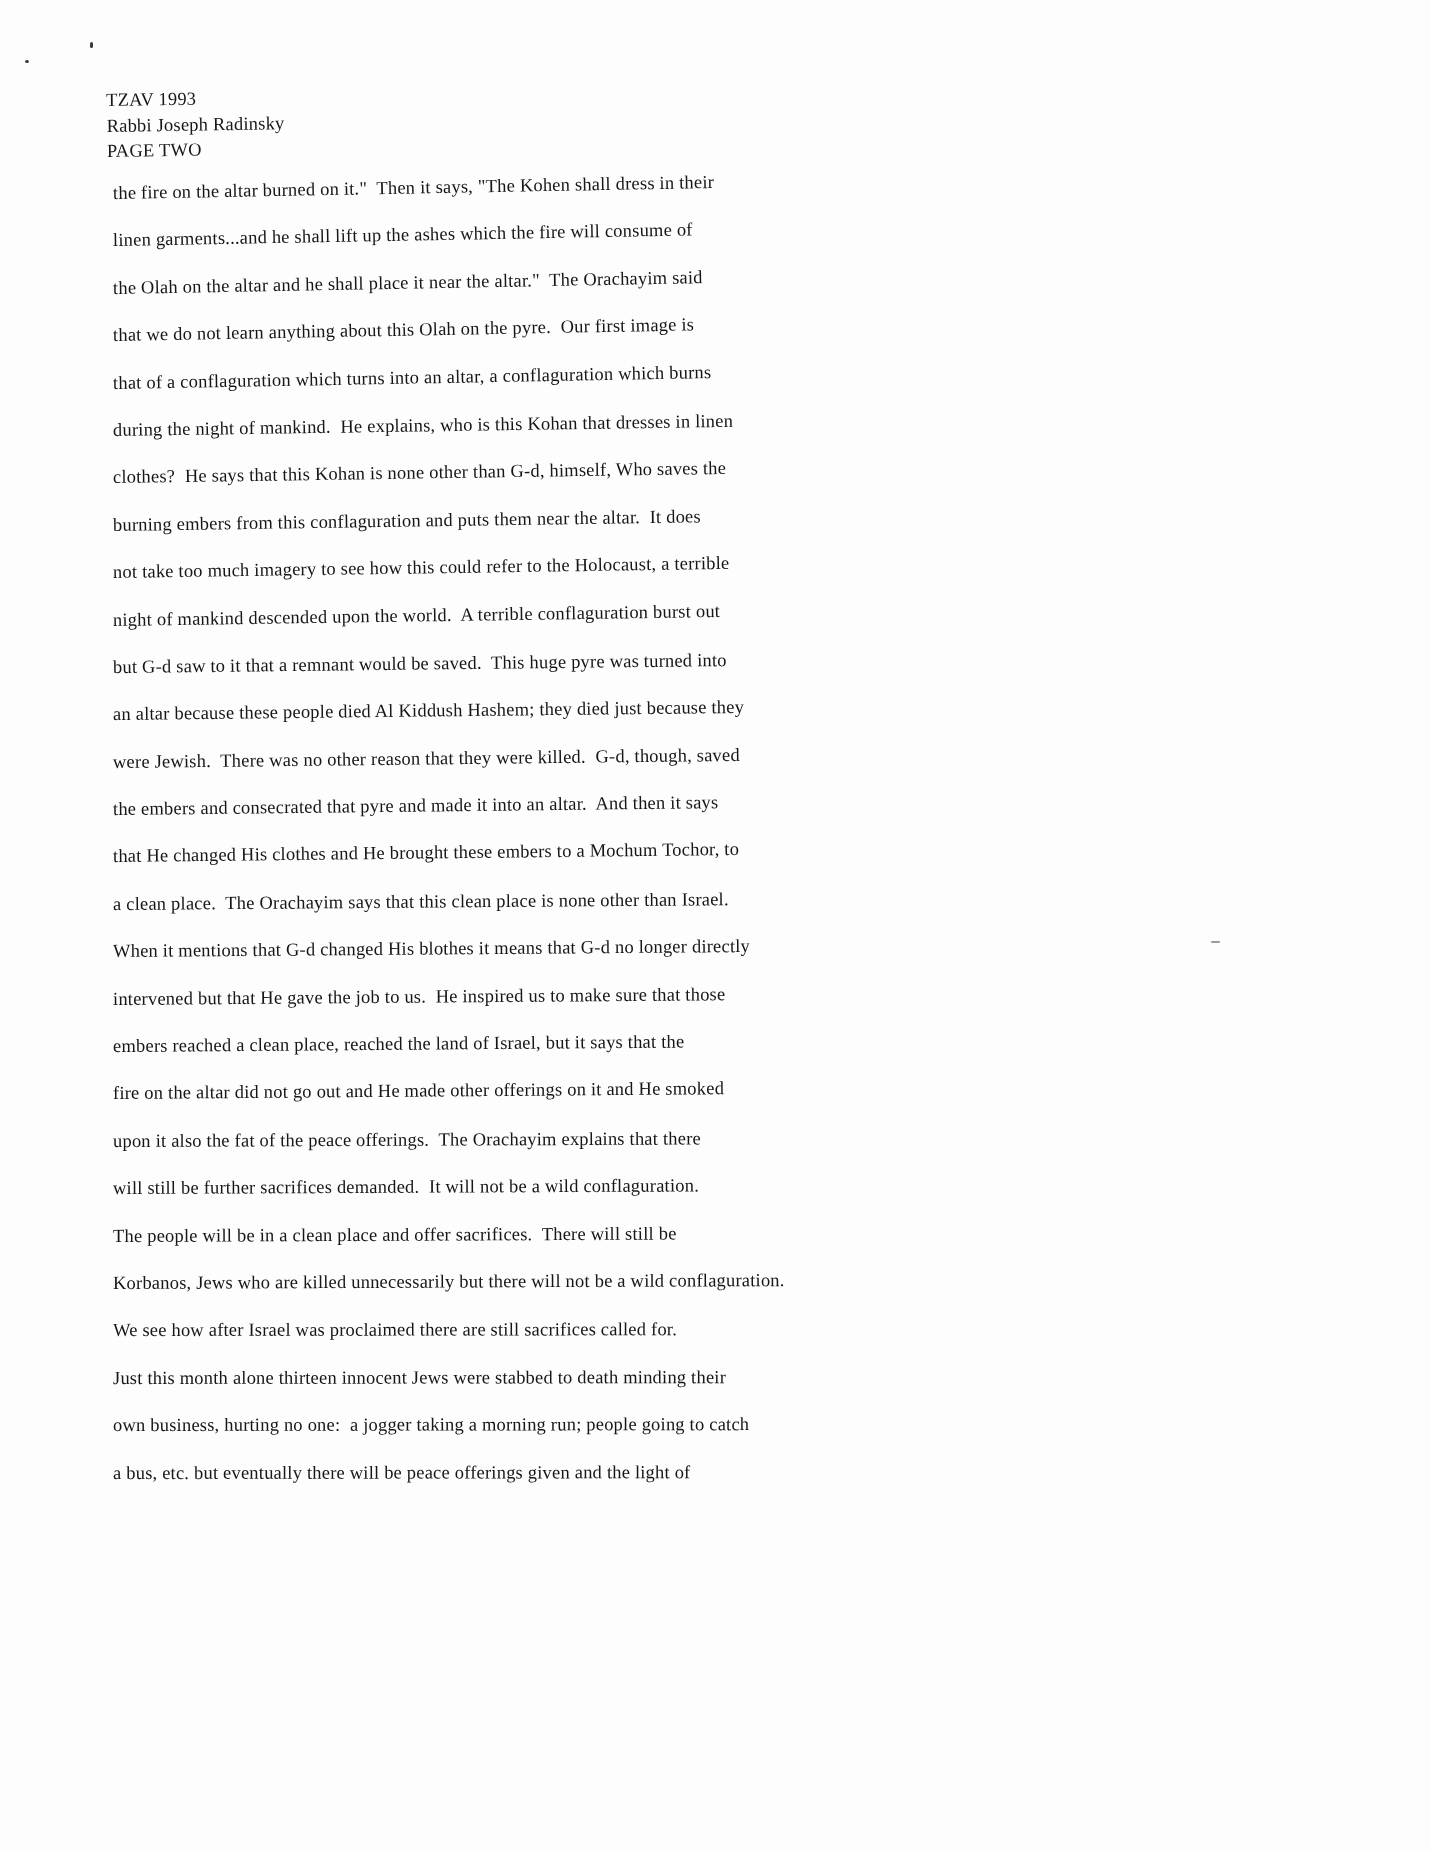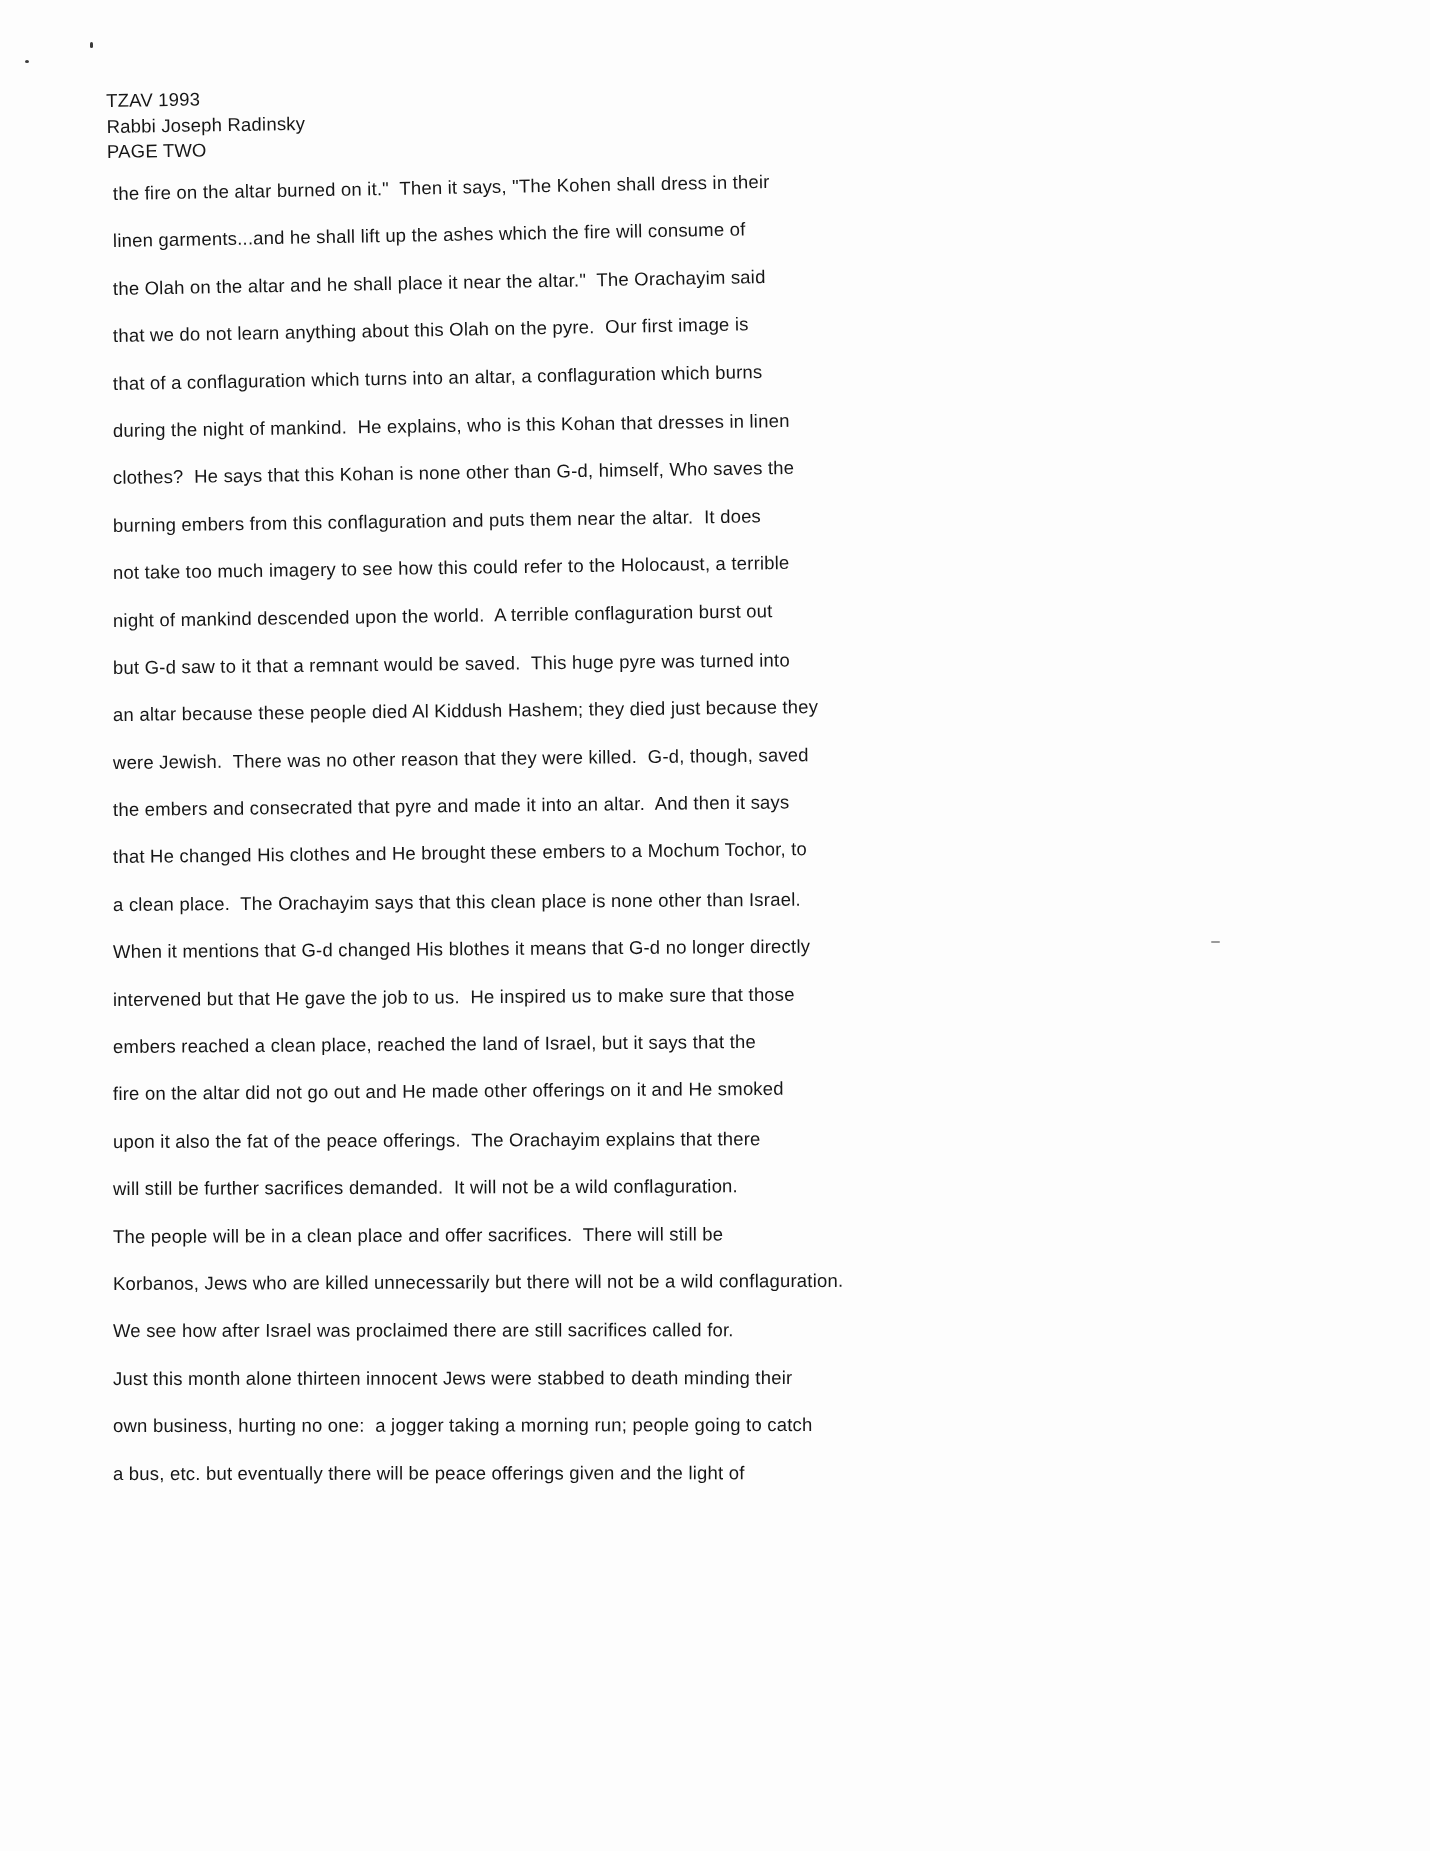--- a/index.html
+++ b/index.html
@@ -6,21 +6,21 @@
     margin: 0;
     padding: 0;
     background: #ffffff;
   }
   .page {
     position: relative;
     width: 1430px;
     height: 1851px;
     background: #fdfdfd;
     overflow: hidden;
-    font-family: Liberation Sans, sans-serif;
+    font-family: Liberation Serif, serif;
     color: #161616;
   }
   
   .doc-header {
     position: absolute;
     left: 106px;
     top: 88px;
     transform: rotate(-0.9deg);
     transform-origin: 0 0;
   }

